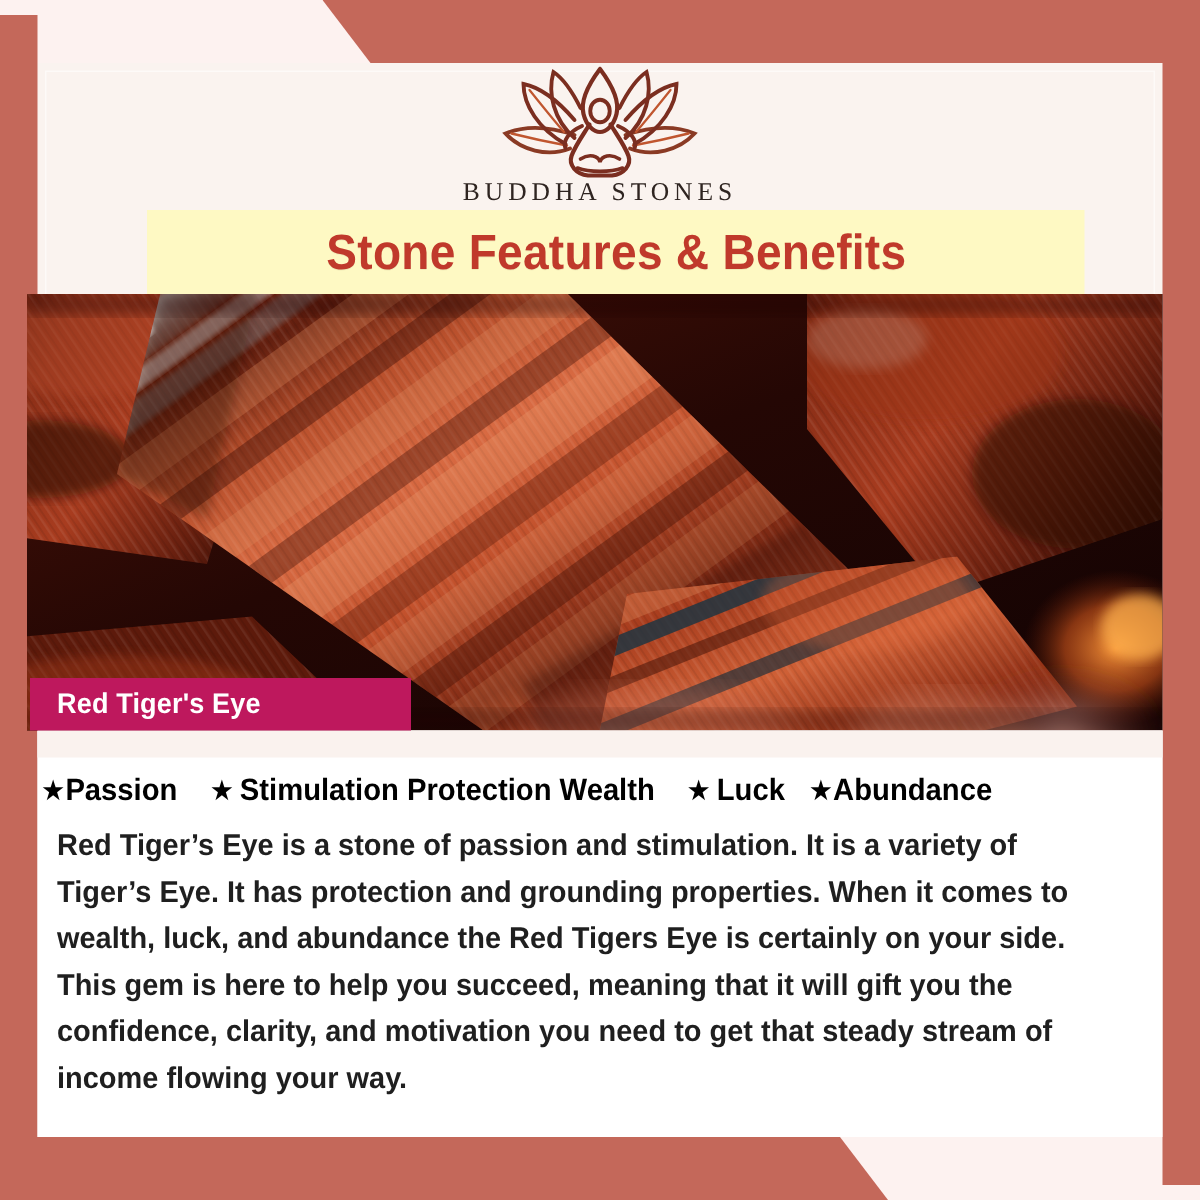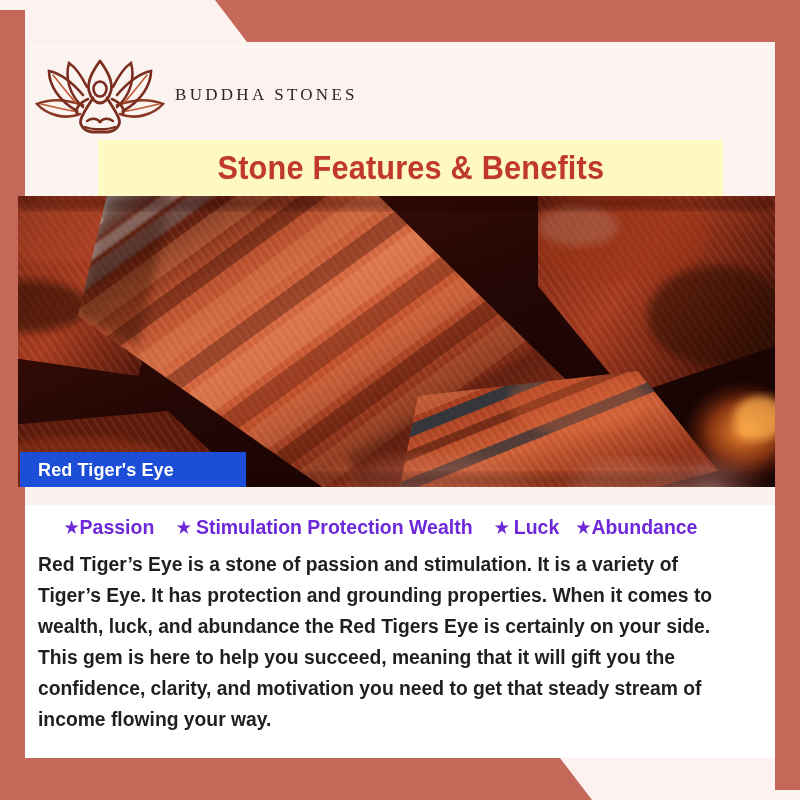--- a/index.html
+++ b/index.html
@@ -38,21 +38,21 @@
     background:#faf3ef;z-index:1;
   }
   .hairline{
     position:absolute;left:30px;top:47px;width:738px;height:704px;
     border:1px solid rgba(255,255,255,.55);z-index:3;pointer-events:none;
   }
 
   
   .header{
     position:absolute;left:25px;top:42px;width:750px;height:110px;
-    display:flex;align-items:center;justify-content:flex-start;
+    display:flex;flex-direction:column;align-items:center;justify-content:flex-start;
     z-index:4;
   }
   .logo-mark{width:150px;height:80px;display:block;}
   .brand{
     margin-top:-4px;
     font-family:"Liberation Serif","DejaVu Serif",serif;
     font-size:17px;letter-spacing:3.3px;color:#2e2420;font-weight:400;
     white-space:nowrap;
   }
 
@@ -70,40 +70,40 @@
   }
 
   
   .photo{
     position:absolute;left:18px;top:196px;width:757px;height:291px;
     z-index:3;overflow:hidden;background:#3a0d07;
   }
   .photo svg{display:block;width:100%;height:100%;}
 
   .stone-label{
-    position:absolute;left:20px;top:452px;width:226px;height:35px;
-    background:#1d4ed8;z-index:5;display:flex;align-items:center;
+    position:absolute;left:20px;top:452px;width:254px;height:35px;
+    background:#be185d;z-index:5;display:flex;align-items:center;
   }
   .stone-label span{
     color:#ffffff;font-weight:700;font-size:19px;margin-left:18px;
     transform:scaleX(.95);transform-origin:left center;white-space:nowrap;
     letter-spacing:.1px;
   }
 
   
   .content{
     position:absolute;left:25px;top:487px;width:750px;height:271px;
     background:#ffffff;z-index:3;
   }
   .content-top-strip{
     position:absolute;left:0;top:0;width:750px;height:18px;background:#faf2ee;
   }
   .keywords{
     position:absolute;left:0;top:28px;width:676px;
-    text-align:right;color:#6d28d9;font-weight:700;font-size:20.5px;
+    text-align:left;color:#000000;font-weight:700;font-size:20.5px;
     white-space:nowrap;
   }
   .keywords .kw{transform:scaleX(.95);display:inline-block;transform-origin:center;}
   .star{font-size:19px;line-height:1;}
   .body-copy{
     position:absolute;left:13px;top:62px;width:722px;
     color:#1f1f1f;font-weight:700;font-size:20px;line-height:31px;
     text-align:left;
     transform:scaleX(.965);transform-origin:left top;
   }

